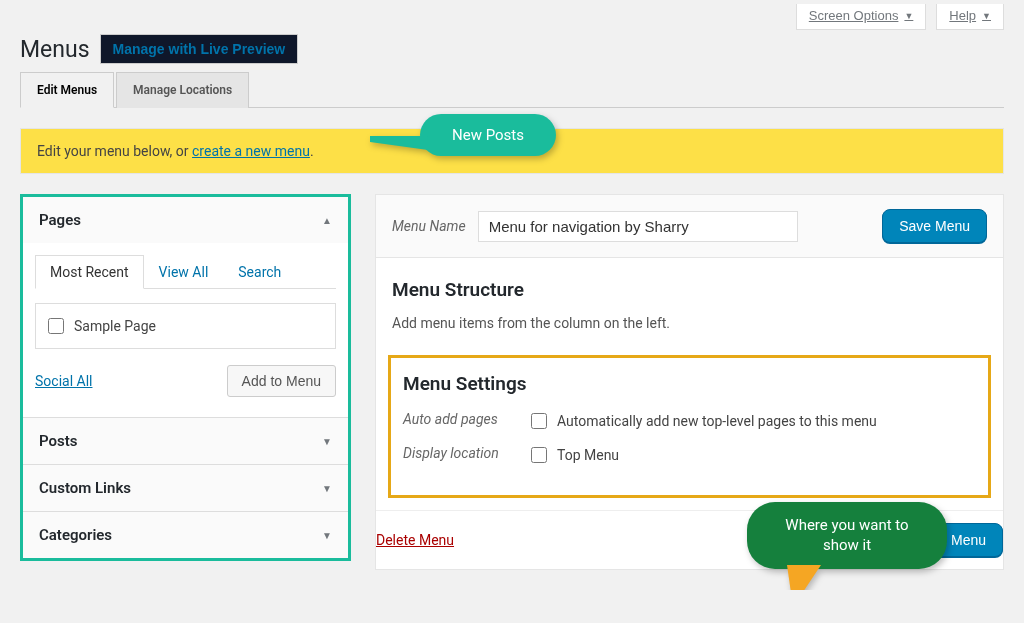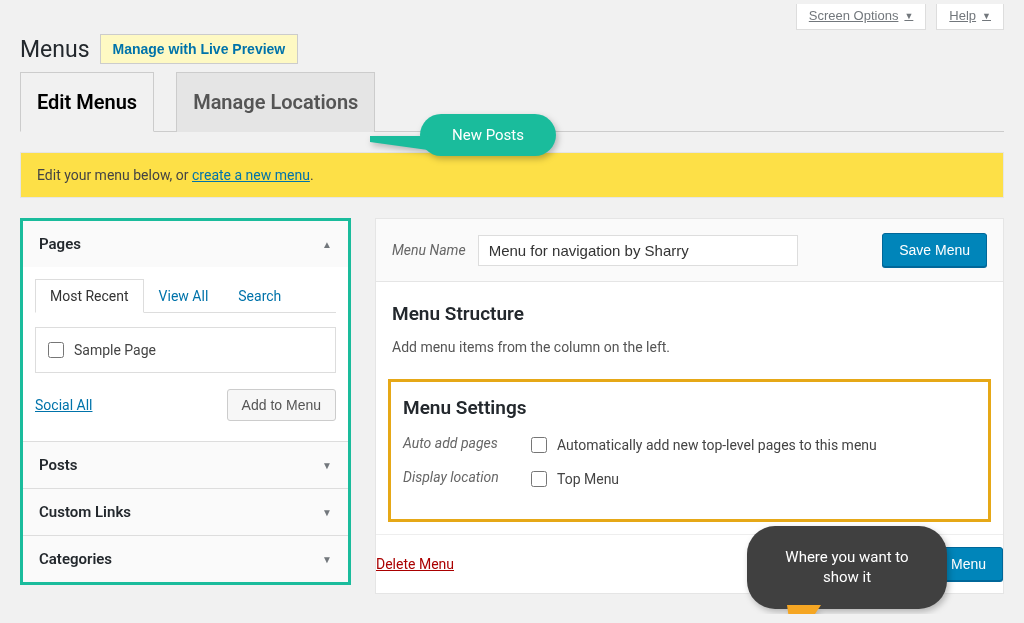--- a/index.html
+++ b/index.html
@@ -41,41 +41,41 @@
     margin-top: 4px;
     margin-bottom: 8px;
   }
   .page-title {
     font-size: 23px;
     font-weight: 400;
     color: #23282d;
   }
   .header-action {
     color: #0073aa;
-    background: #fef9c3;
+    background: #0f172a;
     border: 1px solid #ccc;
     padding: 6px 12px;
     font-size: 14px;
     font-weight: 600;
     cursor: pointer;
   }
   .tabs-wrapper {
     border-bottom: 1px solid #ccc;
     display: flex;
     position: relative;
   }
   .nav-tab {
     border: 1px solid #ccc;
     border-bottom: none;
     background: #e5e5e5;
     color: #555;
-    padding: 17px 16px;
-    font-size: 20px;
+    padding: 10px 16px;
+    font-size: 12px;
     font-weight: 600;
-    margin-right: 22px;
+    margin-right: 2px;
     margin-bottom: -1px;
     cursor: pointer;
   }
   .nav-tab.active {
     background: #f1f1f1;
     color: #000;
     border-bottom: 1px solid #f1f1f1;
   }
   .notice-box {
     background: #fde047;
@@ -211,21 +211,21 @@
     width: 320px;
     color: #333;
   }
   .button-primary {
     background: #0085ba;
     border: 1px solid #006799;
     color: #fff;
     padding: 8px 16px;
     font-size: 14px;
     cursor: pointer;
-    border-radius: 3px;
+    border-radius: 8px;
     font-weight: 400;
     box-shadow: 0 1px 0 #006799;
   }
   .structure-section {
     padding: 20px 16px 24px 16px;
   }
   .structure-title {
     font-size: 19px;
     font-weight: 600;
     color: #23282d;
@@ -303,23 +303,23 @@
     border-right: 58px solid #1abc9c;
     border-bottom: 8px solid transparent;
     border-left: 0;
     border-top-right-radius: 2px;
   }
   .callout-orange {
     position: absolute;
     right: 56px;
     top: 308px;
     width: 200px;
-    background: #404040;
+    background: #15803d;
     color: #fff;
-    padding: 22px 20px;
+    padding: 14px 20px;
     border-radius: 28px;
     font-size: 15px;
     text-align: center;
     line-height: 1.3;
     filter: drop-shadow(2px 3px 3px rgba(0,0,0,0.25));
   }
   .callout-orange::after {
     content: "";
     position: absolute;
     left: 40px;

